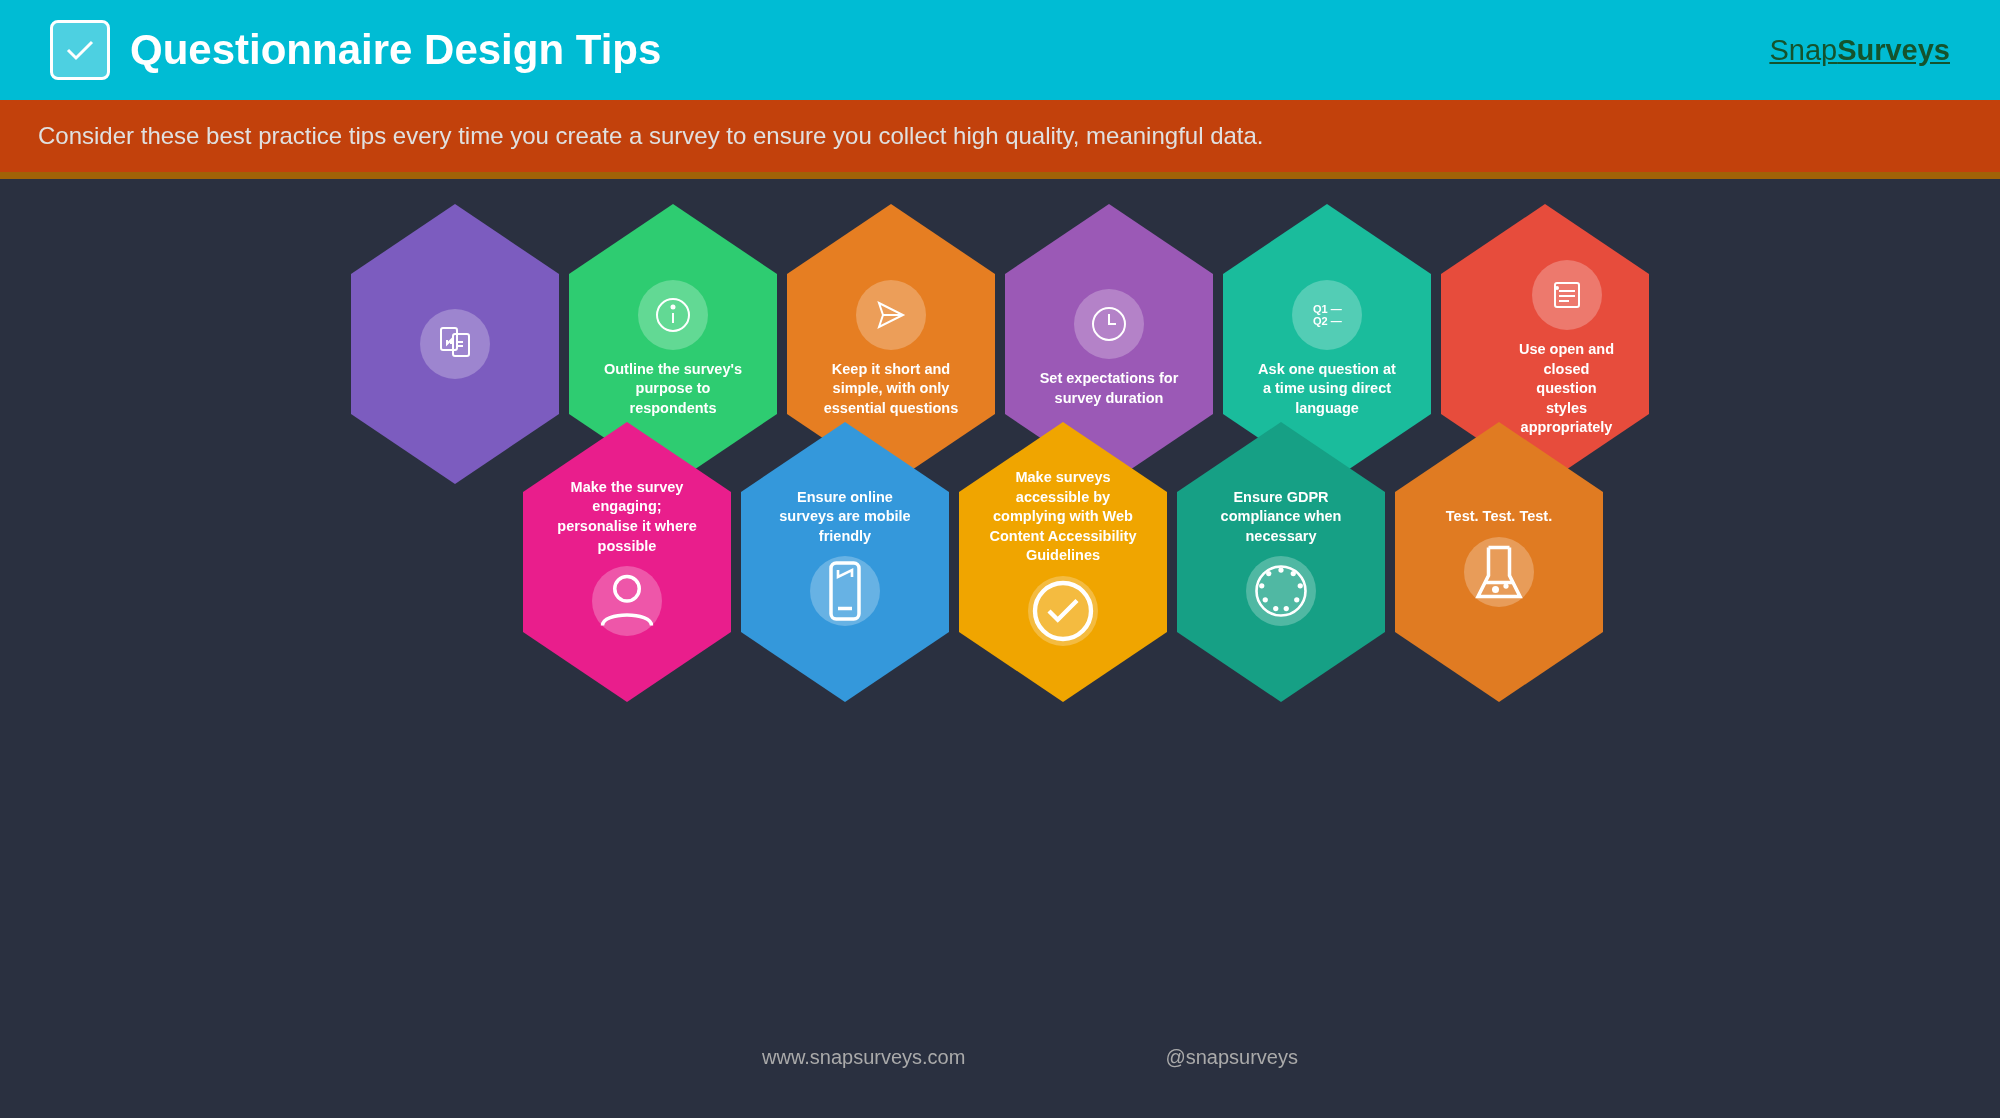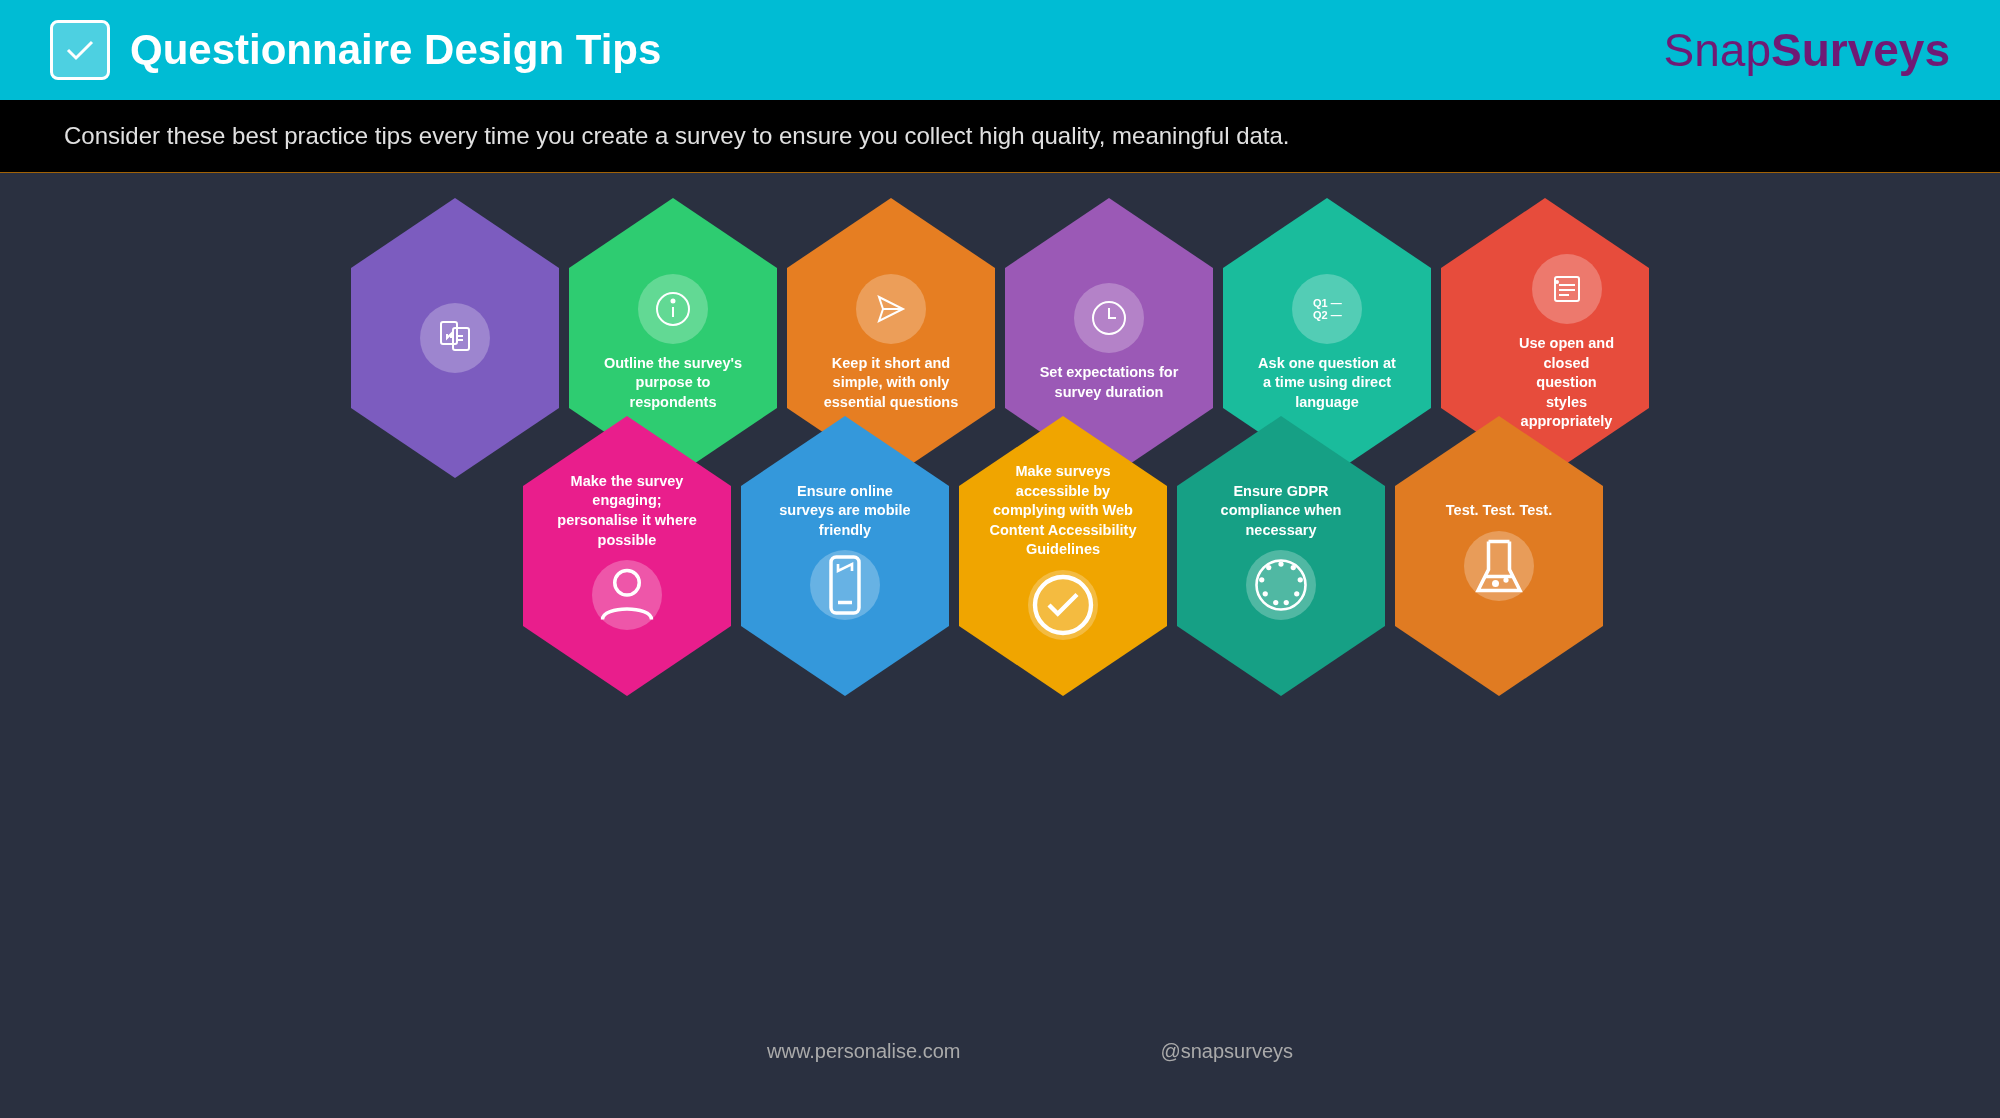--- a/index.html
+++ b/index.html
@@ -36,30 +36,31 @@
       justify-content: center;
       color: white;
       font-size: 32px;
     }
     .header-title {
       color: white;
       font-size: 42px;
       font-weight: bold;
     }
     .header-brand {
-      color: #701a75;
-      font-size: 46px;
+      color: #14532d;
+      font-size: 29px;
       font-weight: bold;
+      text-decoration: underline;
     }
 
     
     .subtitle-bar {
-      background-color: #000000;
-      padding: 22px 64px;
-      border-bottom: 1px solid #a16207;
+      background-color: #c2410c;
+      padding: 22px 38px;
+      border-bottom: 7px solid #a16207;
     }
     .subtitle-text {
       color: #e0e0e0;
       font-size: 24px;
     }
 
     
     .main-content {
       padding: 20px 30px 10px 30px;
       position: relative;
@@ -352,19 +353,19 @@
               </svg>
             </div>
           </div>
         </div>
 
       </div>
 
     </div>
 
     <div class="footer">
-      <span>www.personalise.com</span>
+      <span>www.snapsurveys.com</span>
       <span>@snapsurveys</span>
     </div>
 
   </div>
 
 </div>
 
 </body></html>

